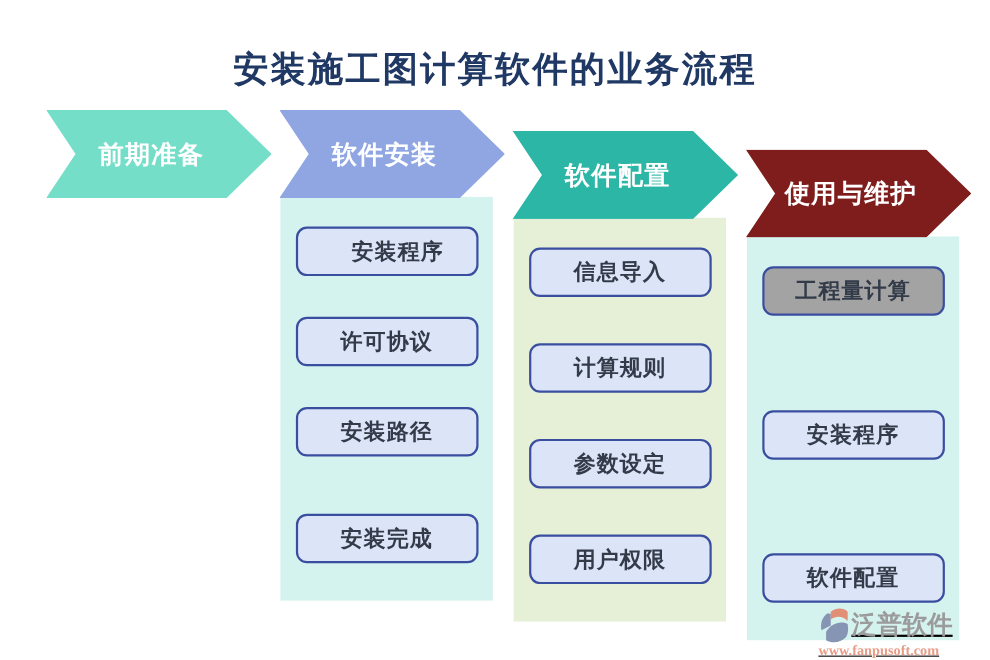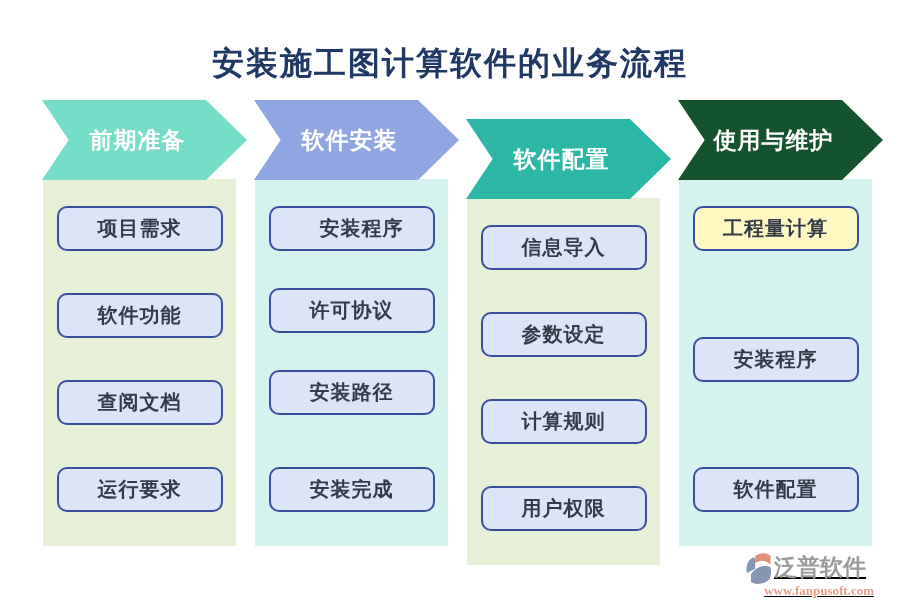--- a/index.html
+++ b/index.html
@@ -98,54 +98,37 @@
     font-size:23px;
     font-weight:bold;
     line-height:1.1;
     white-space:nowrap;
     margin-left:2px;
   }
   .brand-url {
     font-family:"Liberation Serif", serif;
     font-size:13px;
     font-weight:bold;
-    text-align:right;
+    text-align:left;
     margin-top:-3px;
     white-space:nowrap;
   }
 </style>
 </head>
 <body>
 
 <div class="page" style="background: rgb(255, 255, 255);">
 
   <h1 class="title" style="color: rgb(31, 56, 100);">安装施工图计算软件的业务流程</h1>
 
   <div class="stages" id="stages">
   <div class="stage" style="left: 42px;">
     <div class="arrow" style="background: rgb(116, 222, 200);">
       <span class="arrow-label" style="color: rgb(255, 255, 255);">前期准备</span>
     </div>
-    <div class="panel" style="background: rgb(229, 240, 215);">
-  <div class="step" style="background: rgb(220, 228, 248); border-color: rgb(58, 78, 159);">
-    <span class="step-label" style="color: rgb(51, 59, 73);">项目需求</span>
-  </div>
-
-  <div class="step" style="background: rgb(220, 228, 248); border-color: rgb(58, 78, 159);">
-    <span class="step-label" style="color: rgb(51, 59, 73);">软件功能</span>
-  </div>
-
-  <div class="step" style="background: rgb(220, 228, 248); border-color: rgb(58, 78, 159);">
-    <span class="step-label" style="color: rgb(51, 59, 73);">查阅文档</span>
-  </div>
-
-  <div class="step" style="background: rgb(220, 228, 248); border-color: rgb(58, 78, 159);">
-    <span class="step-label" style="color: rgb(51, 59, 73);">运行要求</span>
-  </div>
-</div>
   </div>
 
   <div class="stage" style="left: 254px;">
     <div class="arrow" style="background: rgb(143, 166, 226);">
       <span class="arrow-label" style="color: rgb(255, 255, 255);">软件安装</span>
     </div>
     <div class="panel" style="background: rgb(212, 242, 238);">
   <div class="step" style="background: rgb(220, 228, 248); border-color: rgb(58, 78, 159);">
     <span class="step-label" style="color: rgb(51, 59, 73); margin-left: 20px;">安装程序</span>
   </div>
@@ -167,40 +150,40 @@
   <div class="stage" style="left: 466px;">
     <div class="arrow" style="background: rgb(43, 182, 166); margin-top: 19px;">
       <span class="arrow-label" style="color: rgb(255, 255, 255);">软件配置</span>
     </div>
     <div class="panel" style="background: rgb(229, 240, 215);">
   <div class="step" style="background: rgb(220, 228, 248); border-color: rgb(58, 78, 159);">
     <span class="step-label" style="color: rgb(51, 59, 73);">信息导入</span>
   </div>
 
   <div class="step" style="background: rgb(220, 228, 248); border-color: rgb(58, 78, 159);">
+    <span class="step-label" style="color: rgb(51, 59, 73);">计算规则</span>
+  </div>
+
+  <div class="step" style="background: rgb(220, 228, 248); border-color: rgb(58, 78, 159);">
     <span class="step-label" style="color: rgb(51, 59, 73);">参数设定</span>
   </div>
 
   <div class="step" style="background: rgb(220, 228, 248); border-color: rgb(58, 78, 159);">
-    <span class="step-label" style="color: rgb(51, 59, 73);">计算规则</span>
-  </div>
-
-  <div class="step" style="background: rgb(220, 228, 248); border-color: rgb(58, 78, 159);">
     <span class="step-label" style="color: rgb(51, 59, 73);">用户权限</span>
   </div>
 </div>
   </div>
 
   <div class="stage" style="left: 678px;">
-    <div class="arrow" style="background: #14532d;">
+    <div class="arrow" style="background: #7f1d1d; margin-top: 36px;">
       <span class="arrow-label" style="color: rgb(255, 255, 255);">使用与维护</span>
     </div>
     <div class="panel" style="background: rgb(212, 242, 238);">
 
-  <div class="step" style="background: #fef9c3; border-color: rgb(58, 78, 159);">
+  <div class="step" style="background: #a3a3a3; border-color: rgb(58, 78, 159);">
     <span class="step-label" style="color: rgb(51, 59, 73);">工程量计算</span>
   </div>
 
   <div class="step" style="background: rgb(220, 228, 248); border-color: rgb(58, 78, 159);">
     <span class="step-label" style="color: rgb(51, 59, 73);">安装程序</span>
   </div>
 
   <div class="step" style="background: rgb(220, 228, 248); border-color: rgb(58, 78, 159);">
     <span class="step-label" style="color: rgb(51, 59, 73);">软件配置</span>
   </div>

